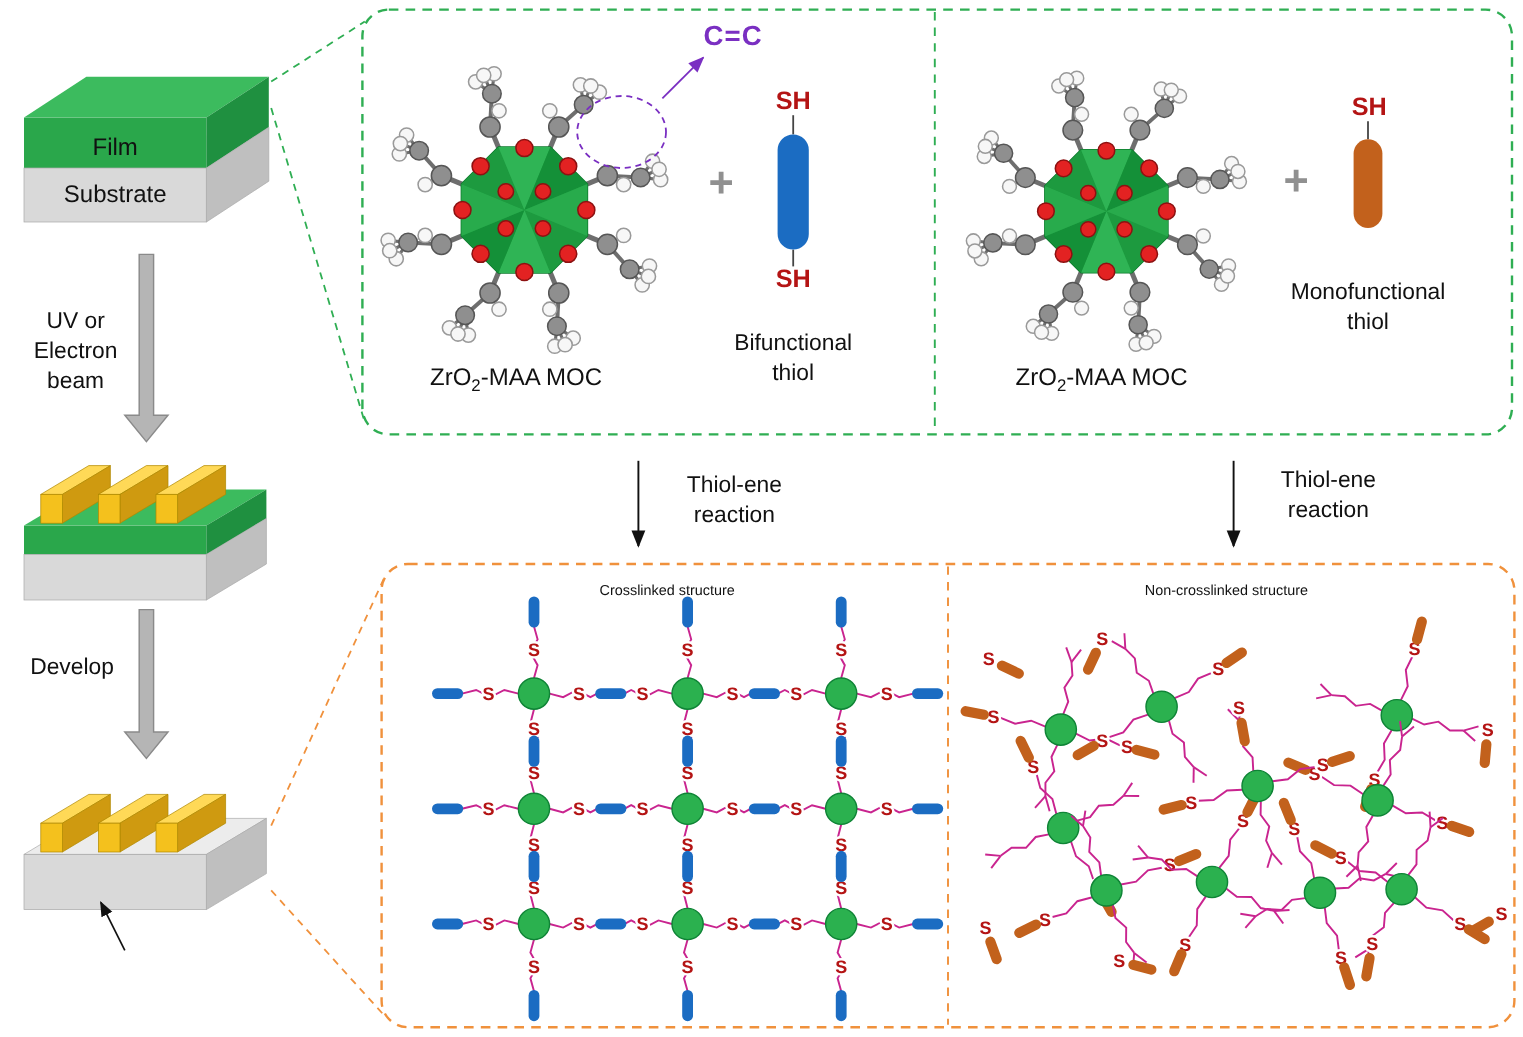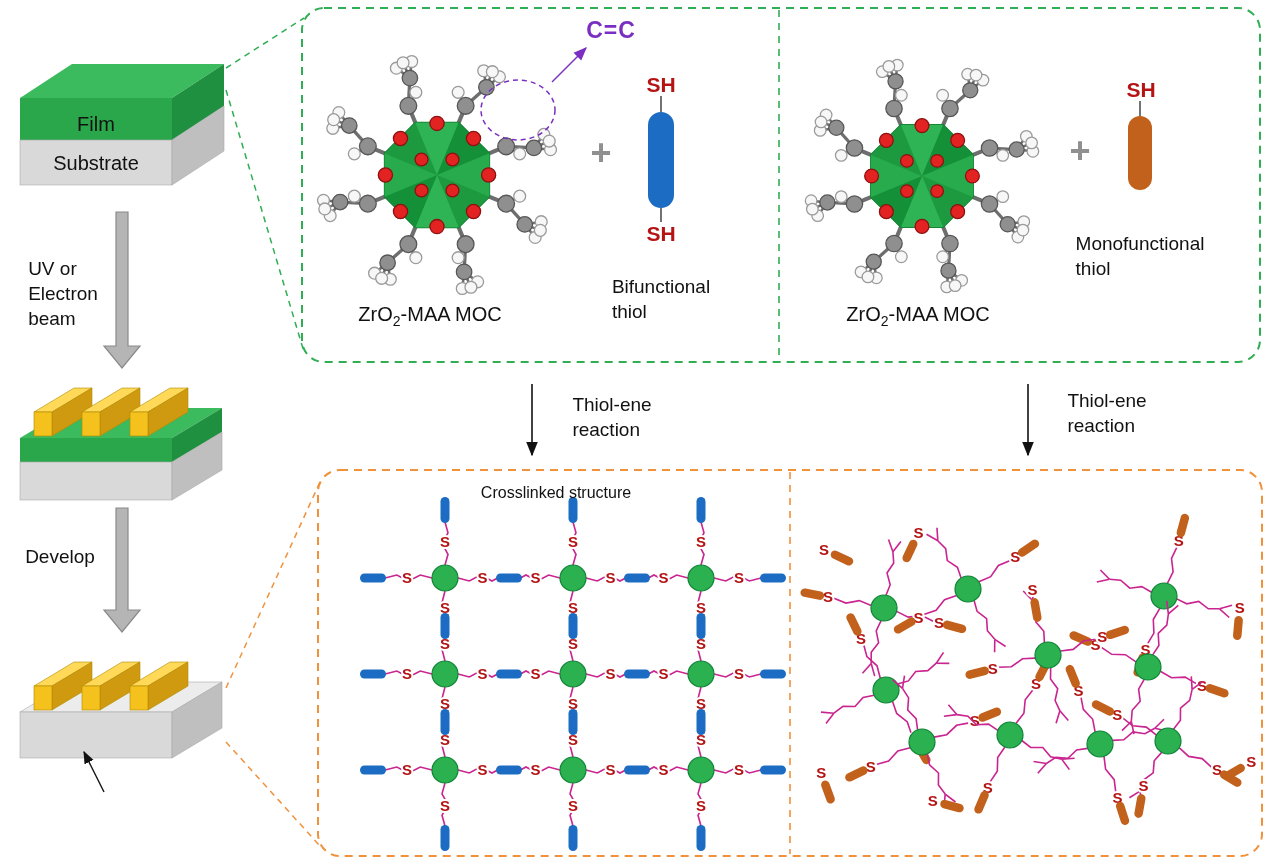--- a/index.html
+++ b/index.html
@@ -3,27 +3,27 @@
 <meta charset="utf-8">
 <style>
   :root{
     --film-green:#2cab4d; --panel-green:#2fae53; --panel-orange:#f0913c;
     --magenta:#c9248f; --node-green:#2bb14f; --capsule-blue:#1b6cc2;
     --capsule-orange:#c2611c; --sh-red:#b41414; --cc-purple:#7a2fc2; --arrow-gray:#b5b5b5;
   }
   body{margin:0;background:#fff;font-family:"Liberation Sans",sans-serif;color:#111}
   #canvas{position:relative;width:1269px;height:864px;background:#fff;overflow:hidden}
   svg{font-family:"Liberation Sans",sans-serif}
-  .lbl{position:absolute;transform:translate(-50%,-50%);font-size:19px;line-height:25px;white-space:nowrap;color:#111}
+  .lbl{position:absolute;transform:translate(-50%,-50%);text-align:center;font-size:19px;line-height:25px;white-space:nowrap;color:#111}
   .lbl span{display:block}
   .big{font-size:20px}
   .sh{color:var(--sh-red);font-size:21px;font-weight:700}
   .cc{color:var(--cc-purple);font-size:23px;font-weight:600;letter-spacing:1px}
   .plus{color:#909090;font-size:36px;font-weight:700}
-  .title{font-size:16px}
+  .title{font-size:12px}
 </style>
 </head>
 <body>
 
 <div id="canvas">
 
 <svg id="art" width="1269" height="864" viewBox="0 0 1269 864">
   <defs id="art-defs">
     <marker id="mk-black" viewBox="0 0 10 8" refX="9" refY="4" markerWidth="9" markerHeight="8" orient="auto">
       <path d="M0,0 L10,4 L0,8 Z" fill="#111"></path>
@@ -525,14 +525,15 @@
 <div class="lbl" style="left:612px;top:417px">
   <span>Thiol-ene</span>
   <span>reaction</span>
 </div>
 <div class="lbl" style="left:1107px;top:413px">
   <span>Thiol-ene</span>
   <span>reaction</span>
 </div>
 
 <div class="lbl title" style="left:556px;top:492px">Crosslinked structure</div>
+<div class="lbl title" style="left:1022px;top:492px">Non-crosslinked structure</div>
 
 </div>
 
 </body></html>

